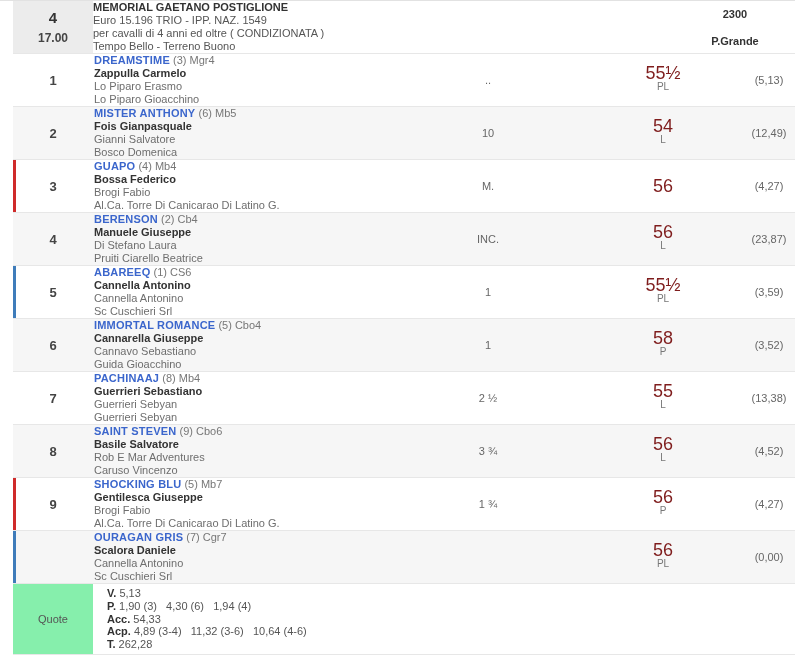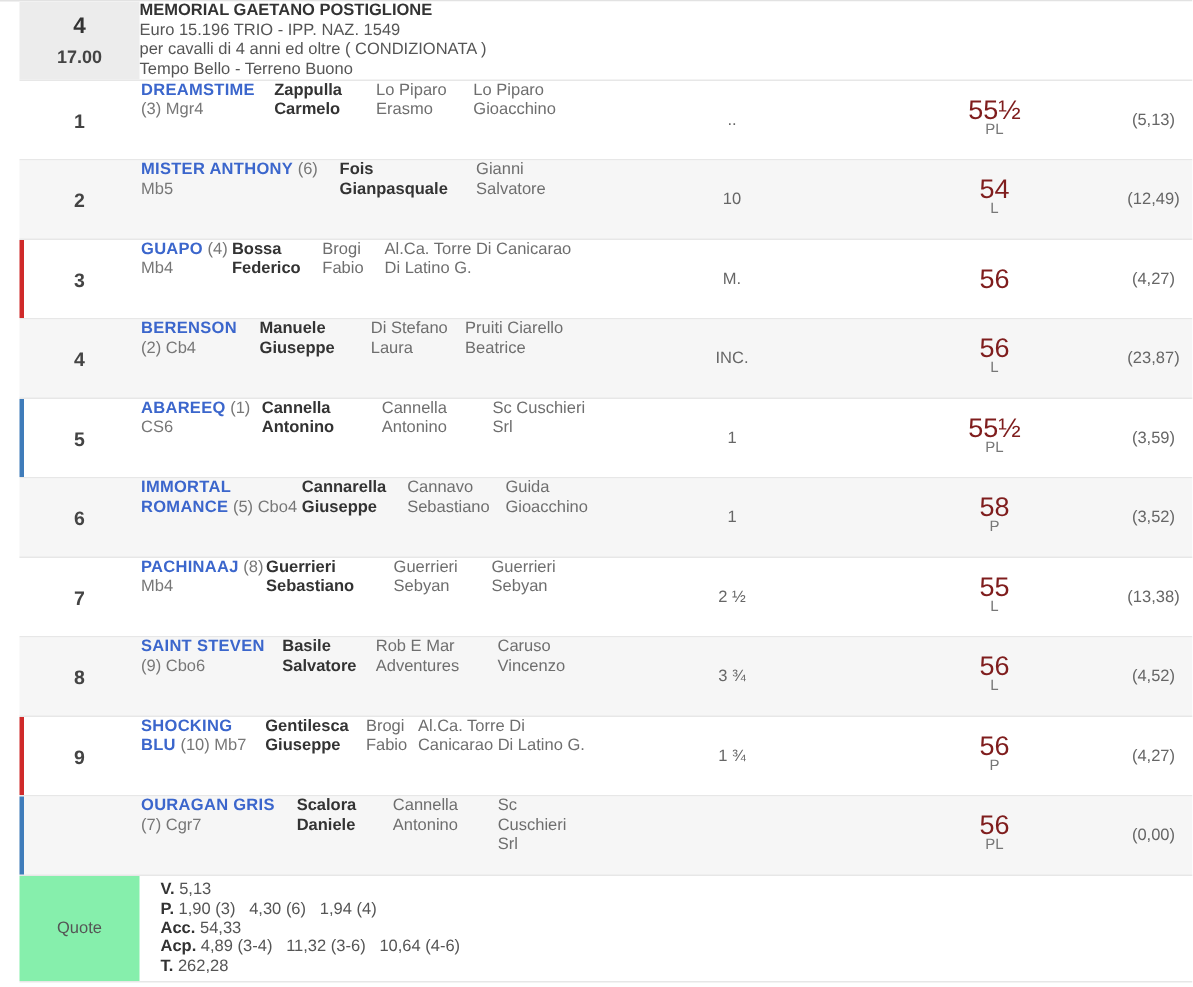--- a/index.html
+++ b/index.html
@@ -19,21 +19,21 @@
   .race-time{font-size:12px;font-weight:bold;color:#444;}
   .htext{display:flex;flex-direction:column;justify-content:center;font-size:11px;line-height:13px;color:#555;}
   .htitle{font-weight:bold;color:#333;}
   .hright{display:flex;flex-direction:column;justify-content:space-between;align-items:center;padding:7px 0 6px;font-size:11px;font-weight:bold;color:#333;box-sizing:border-box;}
   
   .runner-row{grid-template-columns:80px 300px 190px 160px 52px;height:53px;}
   .bar{position:absolute;left:0;top:0;bottom:0;width:3px;background:transparent;}
   .marker-red .bar{background:#cf2a2a;}
   .marker-blue .bar{background:#3f7cba;}
   .pos{display:flex;align-items:center;justify-content:center;font-size:13px;font-weight:bold;color:#444;}
-  .rtext{display:flex;flex-direction:row;font-size:11px;line-height:13px;padding-left:1px;}
+  .rtext{display:flex;flex-direction:column;font-size:11px;line-height:13px;padding-left:1px;}
   .horse{color:#3b66cc;font-weight:bold;letter-spacing:.2px;cursor:pointer;}
   .hsuffix{color:#777;}
   .jockey{font-weight:bold;color:#333;}
   .sub{color:#6e6e6e;}
   .margincol{display:flex;align-items:center;justify-content:center;font-size:11px;color:#666;}
   .weightcol{display:flex;flex-direction:column;align-items:center;justify-content:center;line-height:13px;}
   .w{font-size:18px;font-weight:normal;color:#7f1d1d;}
   .wc{font-size:10px;color:#777;}
   .oddscol{display:flex;align-items:center;justify-content:center;font-size:11px;color:#666;}
   
@@ -55,20 +55,24 @@
           <div class="race-no">4</div>
           <div class="race-time">17.00</div>
         </div>
       </div>
       <div class="htext">
         <div class="htitle">MEMORIAL GAETANO POSTIGLIONE</div>
         <div>Euro 15.196 TRIO - IPP. NAZ. 1549</div>
         <div>per cavalli di 4 anni ed oltre ( CONDIZIONATA )</div>
         <div>Tempo Bello - Terreno Buono</div>
       </div>
+      <div class="hright">
+        <div>2300</div>
+        <div>P.Grande</div>
+      </div>
     </div>
 
     <div id="runners">
         <div class="row runner-row">
         <div class="bar"></div>
         <div class="pos">1</div>
         <div class="rtext">
           <div>
             <span class="horse">DREAMSTIME</span>
             <span class="hsuffix">(3) Mgr4</span>
@@ -87,20 +91,21 @@
         <div class="row runner-row alt">
         <div class="bar"></div>
         <div class="pos">2</div>
         <div class="rtext">
           <div>
             <span class="horse">MISTER ANTHONY</span>
             <span class="hsuffix">(6) Mb5</span>
           </div>
           <div class="jockey">Fois Gianpasquale</div>
           <div class="sub">Gianni Salvatore</div>
+          <div class="sub">Bosco Domenica</div>
         </div>
         <div class="margincol">10</div>
         <div class="weightcol">
           <div class="w">54</div>
           <div class="wc">L</div>
         </div>
         <div class="oddscol">(12,49)</div>
       </div>
         <div class="row runner-row marker-red">
         <div class="bar"></div>
@@ -215,21 +220,21 @@
           <div class="wc">L</div>
         </div>
         <div class="oddscol">(4,52)</div>
       </div>
         <div class="row runner-row marker-red">
         <div class="bar"></div>
         <div class="pos">9</div>
         <div class="rtext">
           <div>
             <span class="horse">SHOCKING BLU</span>
-            <span class="hsuffix">(10) Mb7</span>
+            <span class="hsuffix">(5) Mb7</span>
           </div>
           <div class="jockey">Gentilesca Giuseppe</div>
           <div class="sub">Brogi Fabio</div>
           <div class="sub">Al.Ca. Torre Di Canicarao Di Latino G.</div>
         </div>
         <div class="margincol">1 ¾</div>
         <div class="weightcol">
           <div class="w">56</div>
           <div class="wc">P</div>
         </div>

